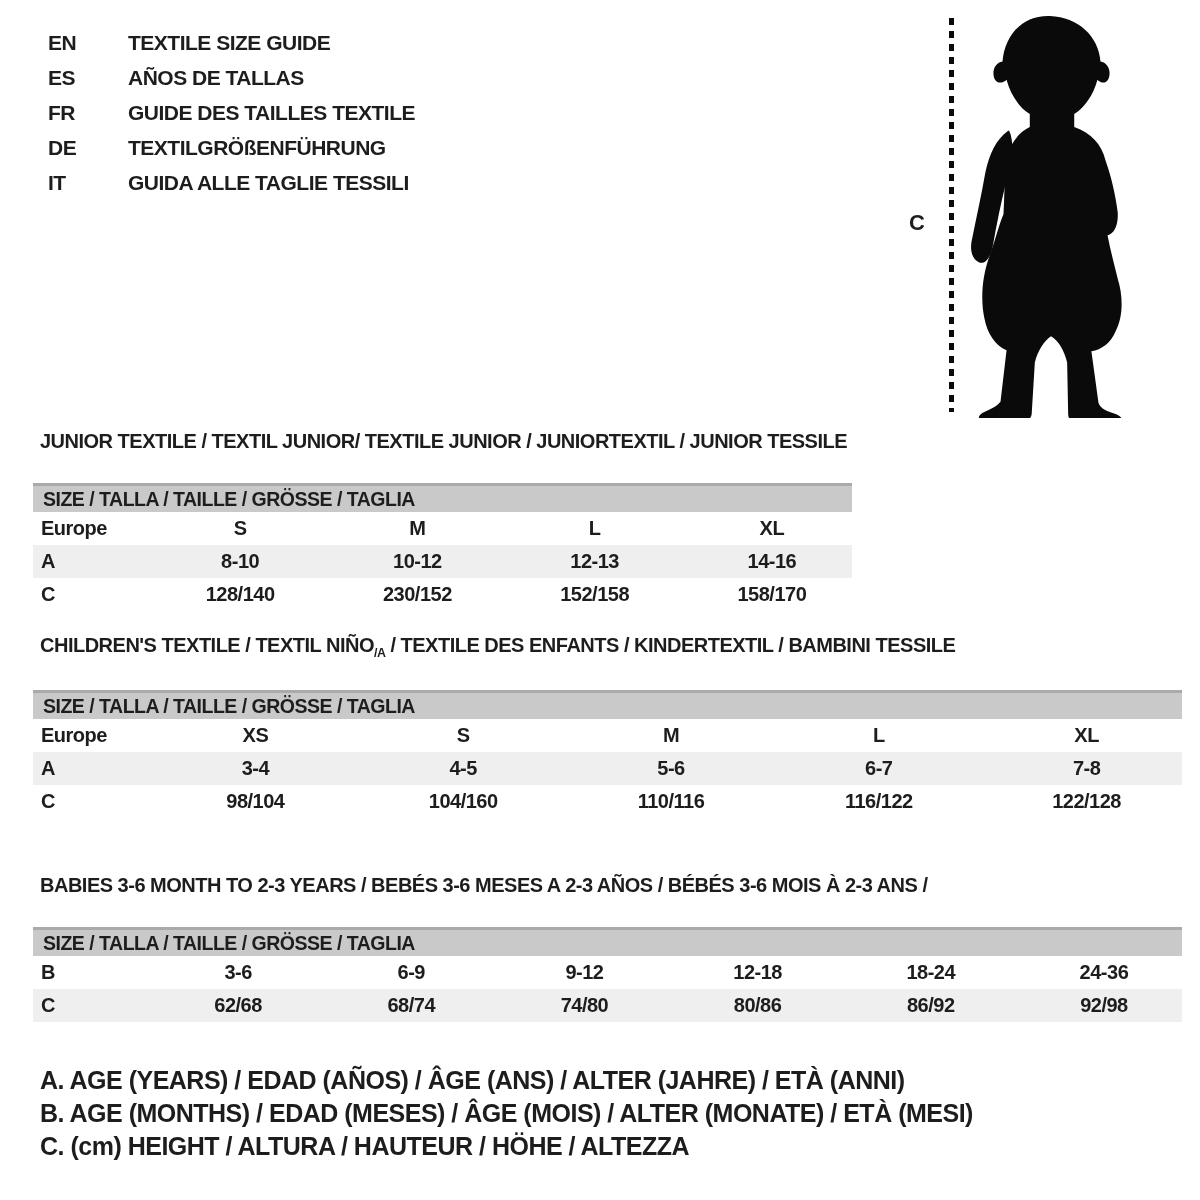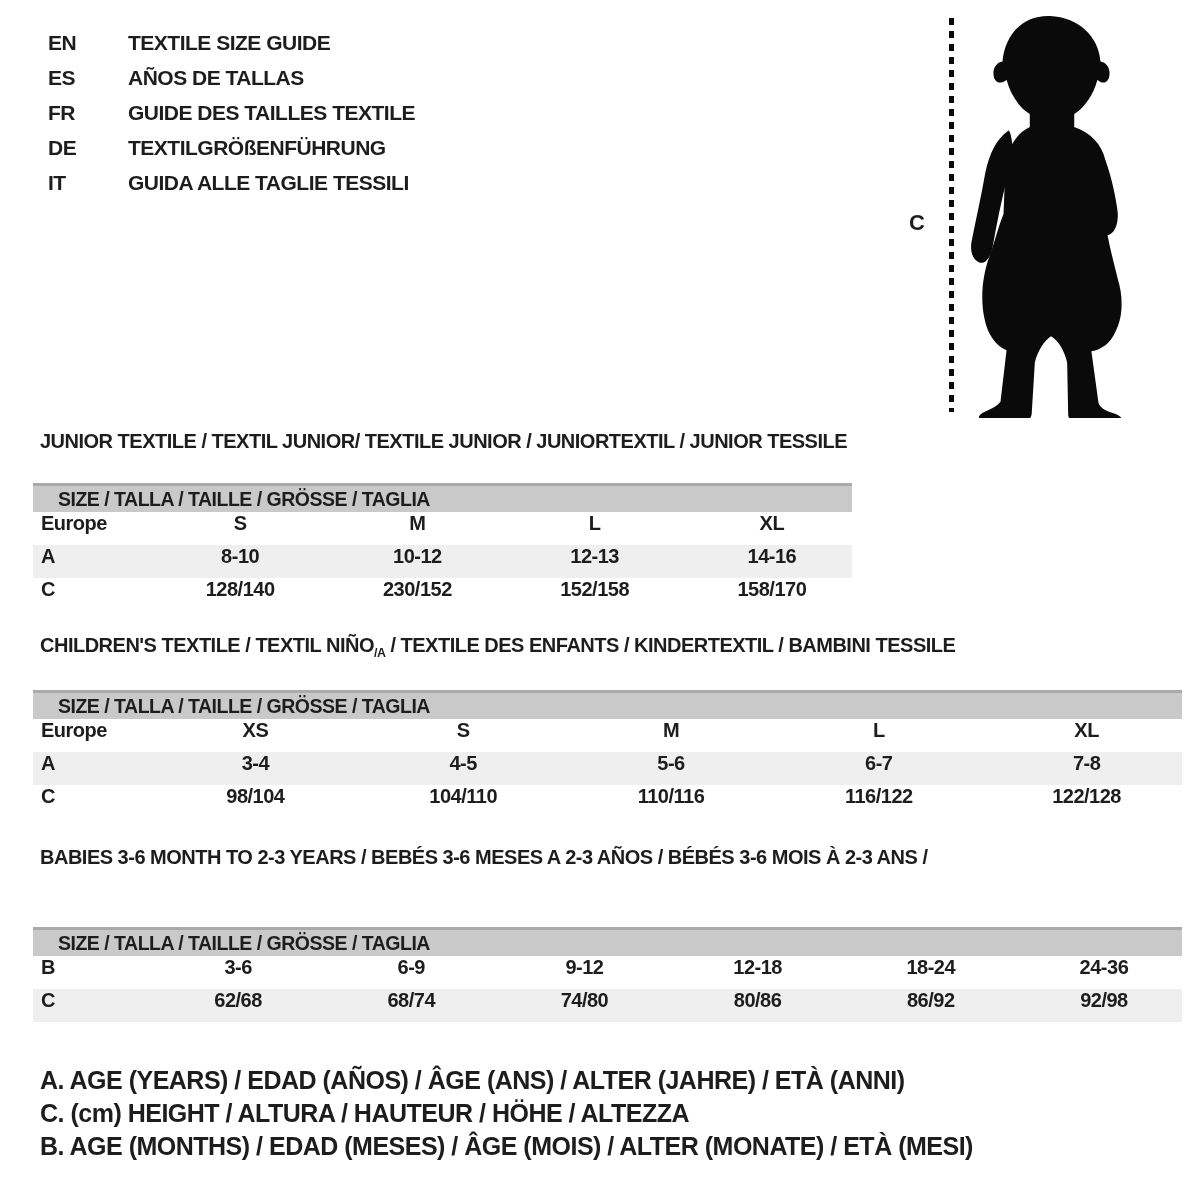--- a/index.html
+++ b/index.html
@@ -31,24 +31,24 @@
   .figure svg{position:absolute;left:58px;top:0;}
   
   .section-title{position:absolute;left:40px;font-size:20px;white-space:nowrap;}
   .sub-a{font-size:0.62em;vertical-align:sub;}
   .two-line{line-height:33px;}
   
   .size-table{position:absolute;left:33px;}
   .size-bar{
     box-sizing:border-box;height:29px;background:var(--bar);
     border-top:3px solid var(--bar-edge);
-    display:flex;align-items:center;padding-left:25px;
+    display:flex;align-items:center;padding-left:10px;
     font-size:19.5px;
   }
-  .trow{display:flex;align-items:flex-start;height:33px;font-size:20px;gap:17px;}
+  .trow{display:flex;align-items:center;height:33px;font-size:20px;gap:17px;}
   .trow.shaded{background:var(--shade);}
   .tlabel{width:110px;padding-left:8px;box-sizing:border-box;}
   .tcell{flex:1;text-align:center;}
   
   .legend{position:absolute;left:40px;top:1064px;font-size:25px;line-height:33px;}
 </style>
 </head>
 <body>
 
 <div id="canvas">
@@ -174,28 +174,28 @@
       <span class="tlabel">A</span>
       <span class="tcell">3-4</span>
       <span class="tcell">4-5</span>
       <span class="tcell">5-6</span>
       <span class="tcell">6-7</span>
       <span class="tcell">7-8</span>
     </div>
     <div class="trow">
       <span class="tlabel">C</span>
       <span class="tcell">98/104</span>
-      <span class="tcell">104/110</span>
+      <span class="tcell">104/160</span>
       <span class="tcell">110/116</span>
       <span class="tcell">116/122</span>
       <span class="tcell">122/128</span>
     </div>
   </div>
 
-  <div class="section-title two-line" style="top:841px">
+  <div class="section-title two-line" style="top:869px">
     <span style="display:block">BABIES 3-6 MONTH TO 2-3 YEARS / BEBÉS 3-6 MESES A 2-3 AÑOS / BÉBÉS 3-6 MOIS À 2-3 ANS /</span>
   </div>
   <div class="size-table" style="top:927px;width:1149px">
     <div class="size-bar">SIZE / TALLA / TAILLE / GRÖSSE / TAGLIA</div>
     <div class="trow">
       <span class="tlabel">B</span>
       <span class="tcell">3-6</span>
       <span class="tcell">6-9</span>
       <span class="tcell">9-12</span>
       <span class="tcell">12-18</span>
@@ -208,17 +208,17 @@
       <span class="tcell">68/74</span>
       <span class="tcell">74/80</span>
       <span class="tcell">80/86</span>
       <span class="tcell">86/92</span>
       <span class="tcell">92/98</span>
     </div>
   </div>
 
   <div class="legend">
     <div>A. AGE (YEARS) / EDAD (AÑOS) / ÂGE (ANS) / ALTER (JAHRE) / ETÀ (ANNI)</div>
+    <div>B. AGE (MONTHS) / EDAD (MESES) / ÂGE (MOIS) / ALTER (MONATE) / ETÀ (MESI)</div>
     <div>C. (cm) HEIGHT / ALTURA / HAUTEUR / HÖHE / ALTEZZA</div>
-    <div>B. AGE (MONTHS) / EDAD (MESES) / ÂGE (MOIS) / ALTER (MONATE) / ETÀ (MESI)</div>
   </div>
 
 </div>
 
 </body></html>

